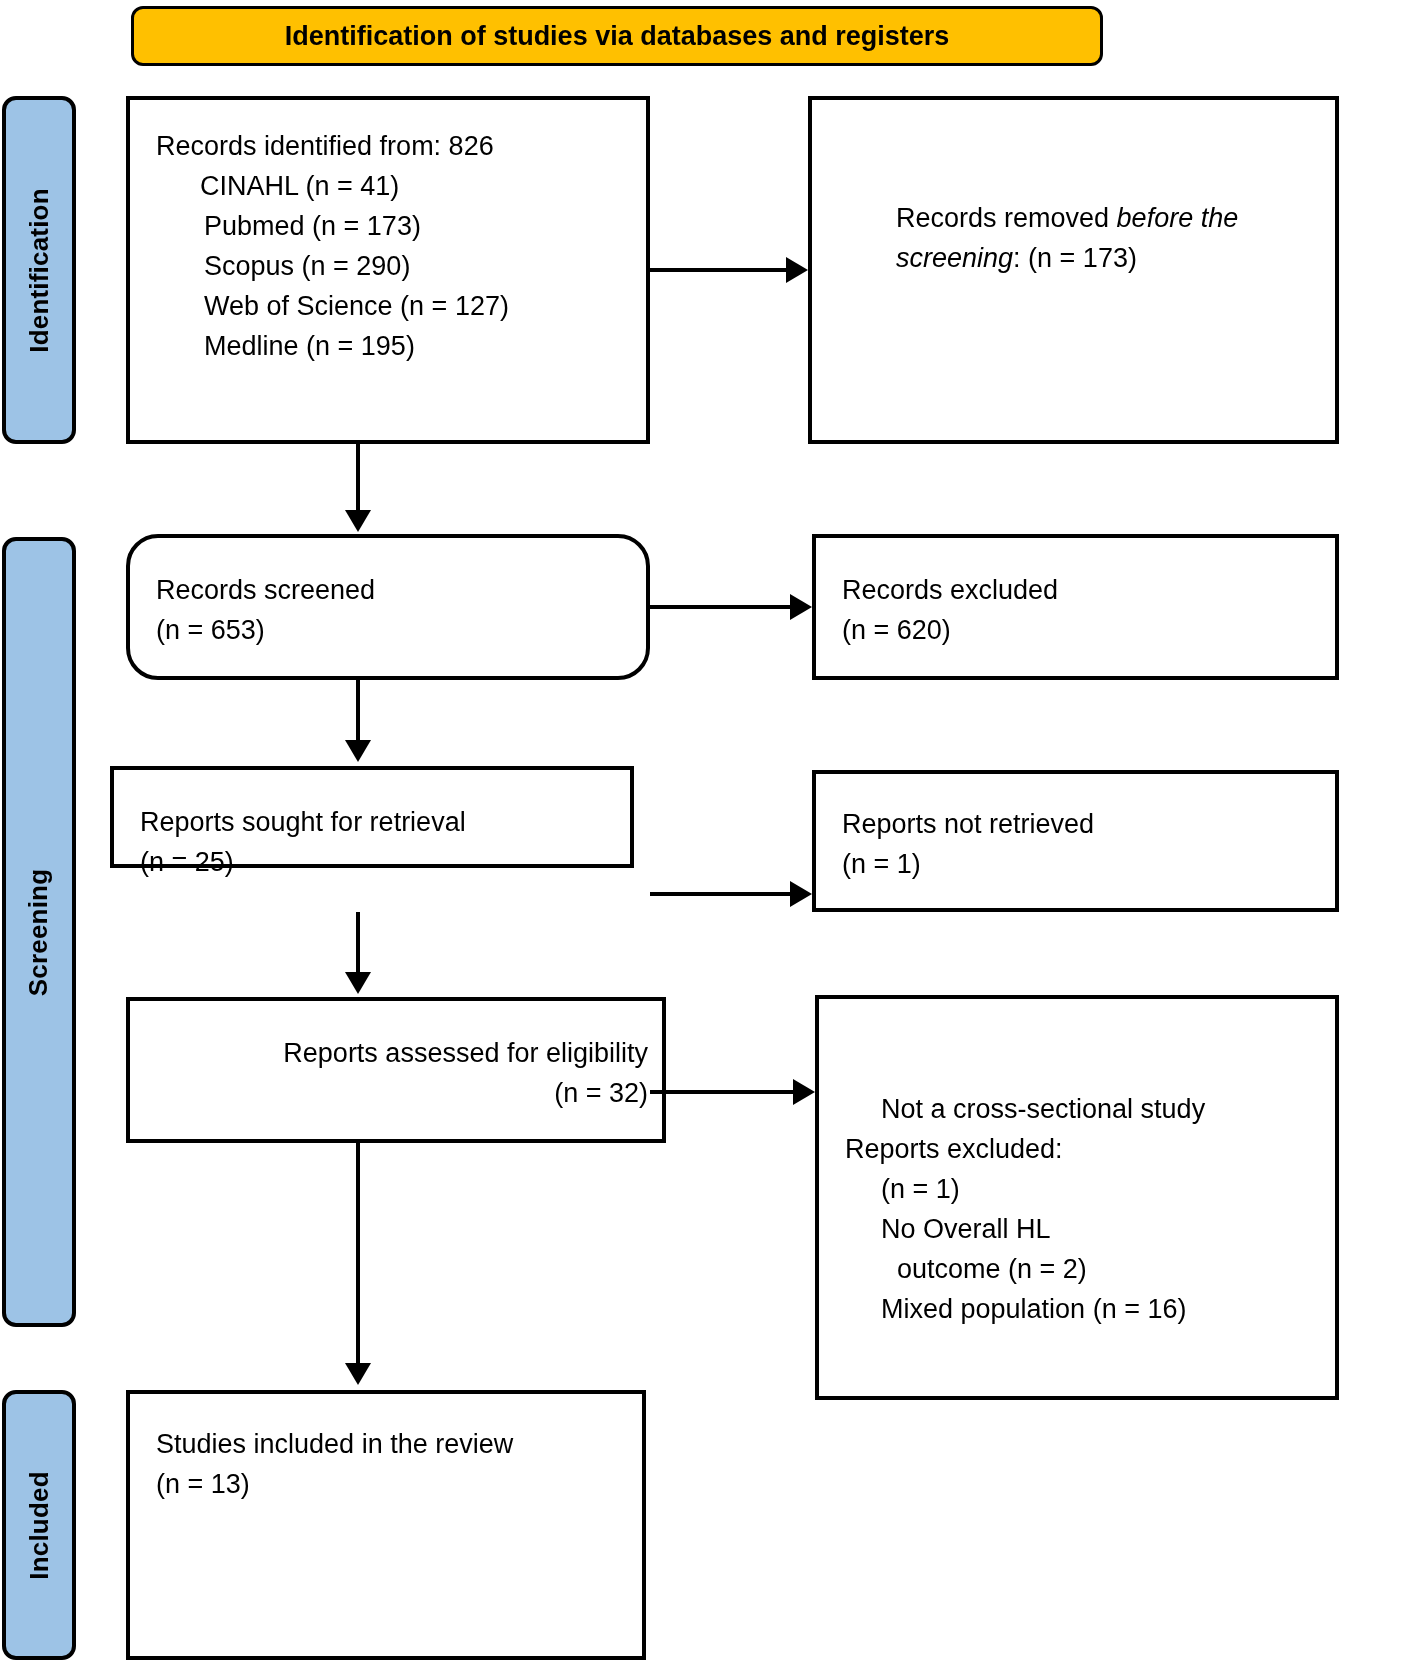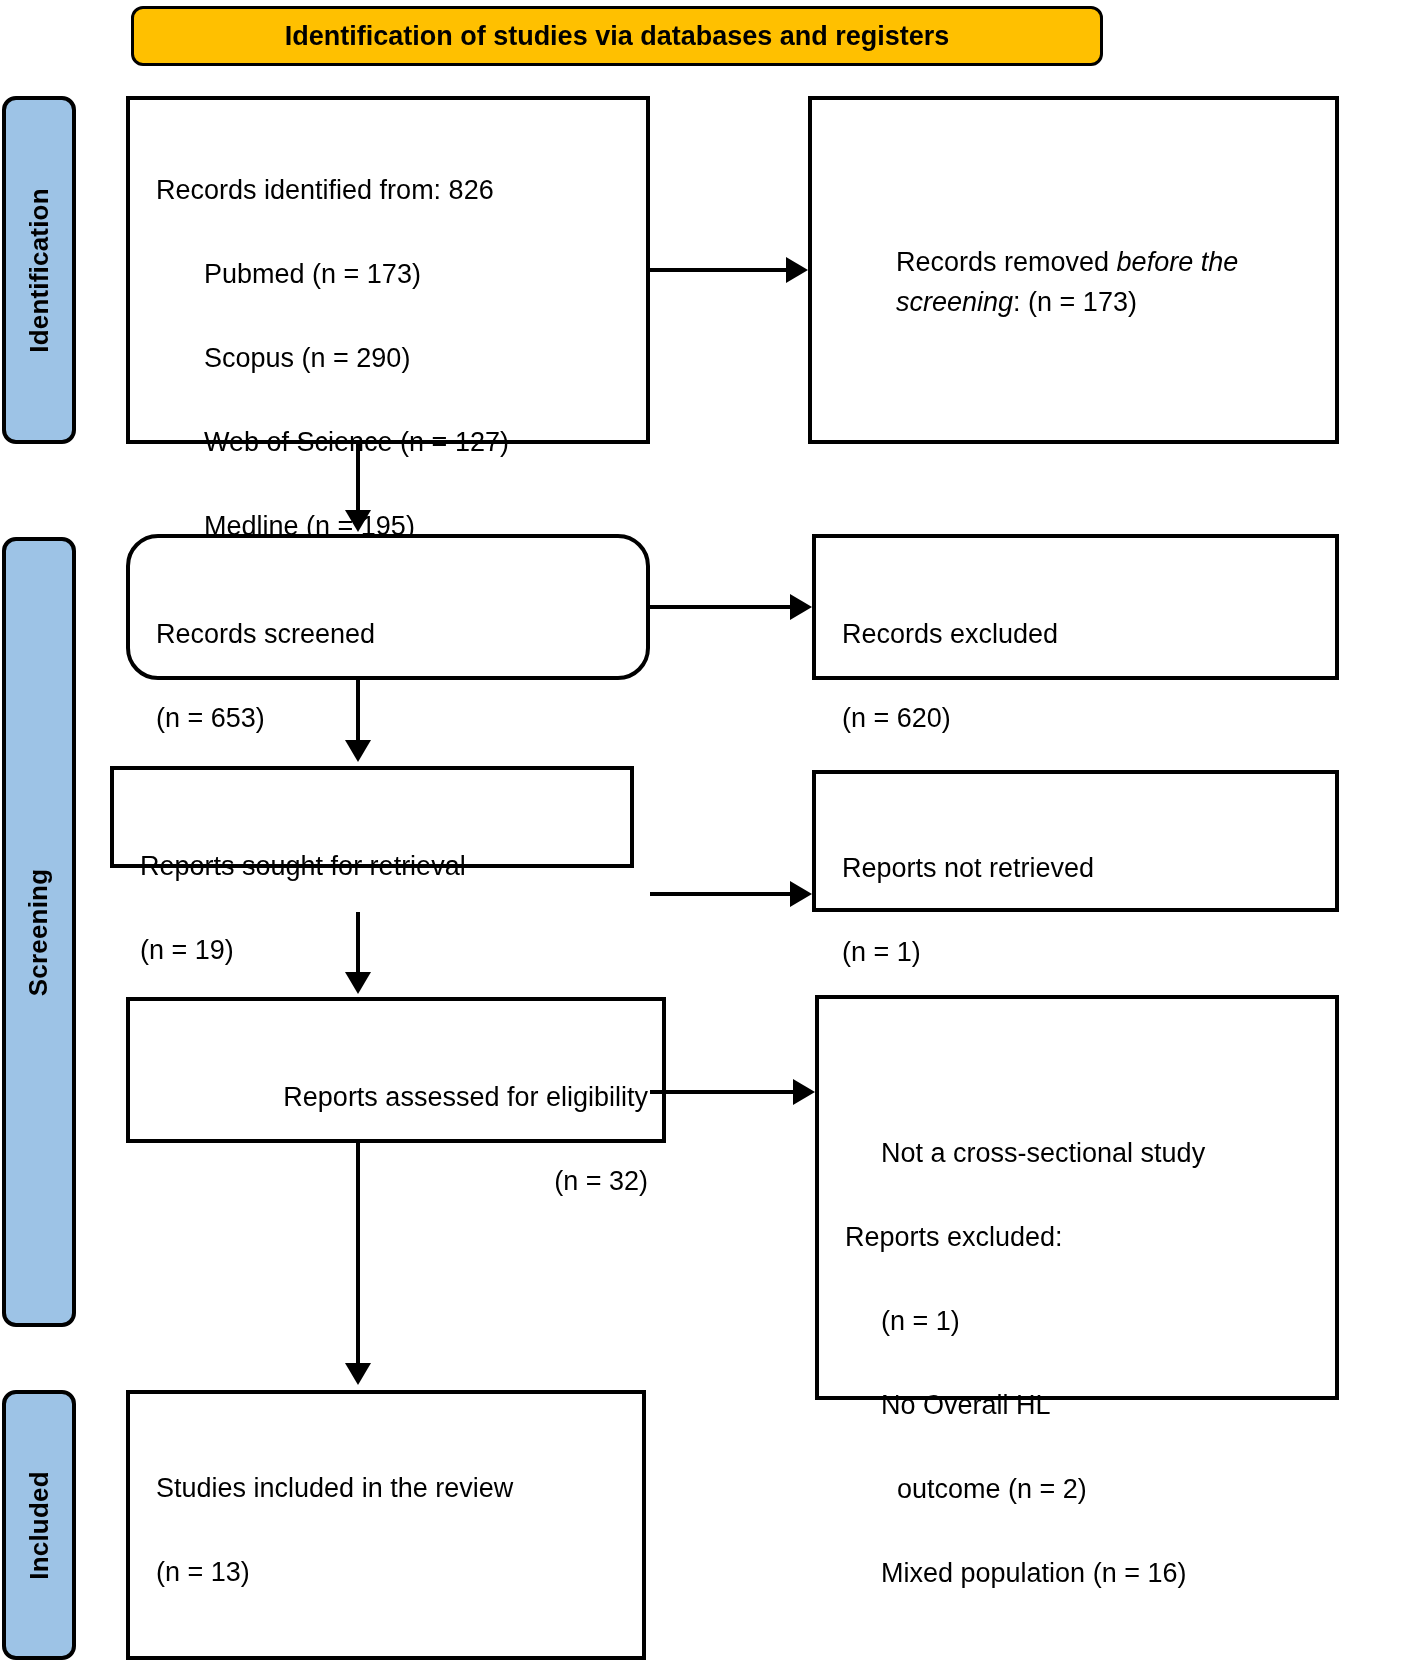--- a/index.html
+++ b/index.html
@@ -78,21 +78,20 @@
   .box .boxinner {
     position: absolute;
     left: 26px;
     right: 14px;
   }
   .line {
     font-size: 27px;
     line-height: 40px;
     color: #000000;
     white-space: pre;
-    margin-top: 44px;
   }
   .line.ind1 { padding-left: 44px; }
   .line.ind2 { padding-left: 36px; }
   .line.ind3 { padding-left: 48px; }
   .line.ind4 { padding-left: 52px; }
   .ital { font-style: italic; }
 
   
   #box-identified      { left: 126px; top: 96px;   width: 524px; height: 348px; }
   #box-removed         { left: 808px; top: 96px;   width: 531px; height: 348px; }
@@ -156,20 +155,21 @@
   <div class="stage-label" id="label-screening">
     <span class="vtext">Screening</span>
   </div>
   <div class="stage-label" id="label-included">
     <span class="vtext">Included</span>
   </div>
 
   <div class="box" id="box-identified">
     <div class="boxinner">
       <div class="line">Records identified from: 826</div>
+      <div class="line ind1">CINAHL (n = 41)</div>
       <div class="line ind3">Pubmed (n = 173)</div>
       <div class="line ind3">Scopus (n = 290)</div>
       <div class="line ind3">Web of Science (n = 127)</div>
       <div class="line ind3">Medline (n = 195)</div>
     </div>
   </div>
 
   <div class="box" id="box-removed">
     <div class="boxinner">
       <div class="line" style="white-space:normal;"><span>Records removed </span><span class="ital">before the screening</span><span>: (n = 173)</span></div>
@@ -186,21 +186,21 @@
   <div class="box" id="box-excluded">
     <div class="boxinner">
       <div class="line">Records excluded</div>
       <div class="line">(n = 620)</div>
     </div>
   </div>
 
   <div class="box" id="box-sought">
     <div class="boxinner">
       <div class="line">Reports sought for retrieval</div>
-      <div class="line">(n = 19)</div>
+      <div class="line">(n = 25)</div>
     </div>
   </div>
 
   <div class="box" id="box-notretrieved">
     <div class="boxinner">
       <div class="line">Reports not retrieved</div>
       <div class="line">(n = 1)</div>
     </div>
   </div>
 

